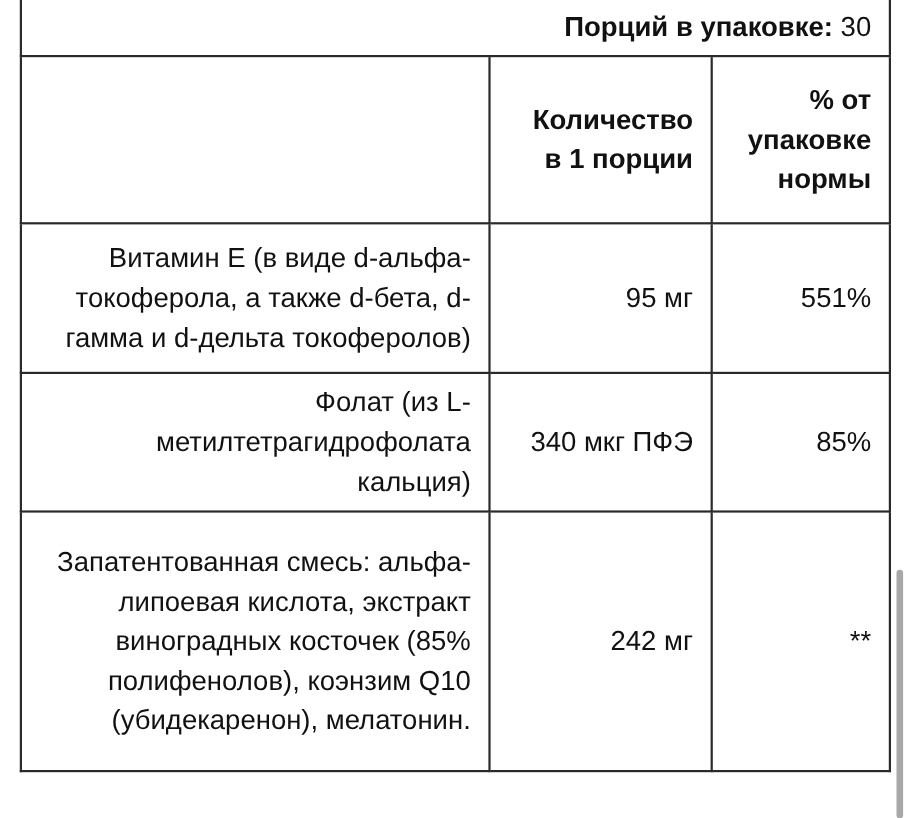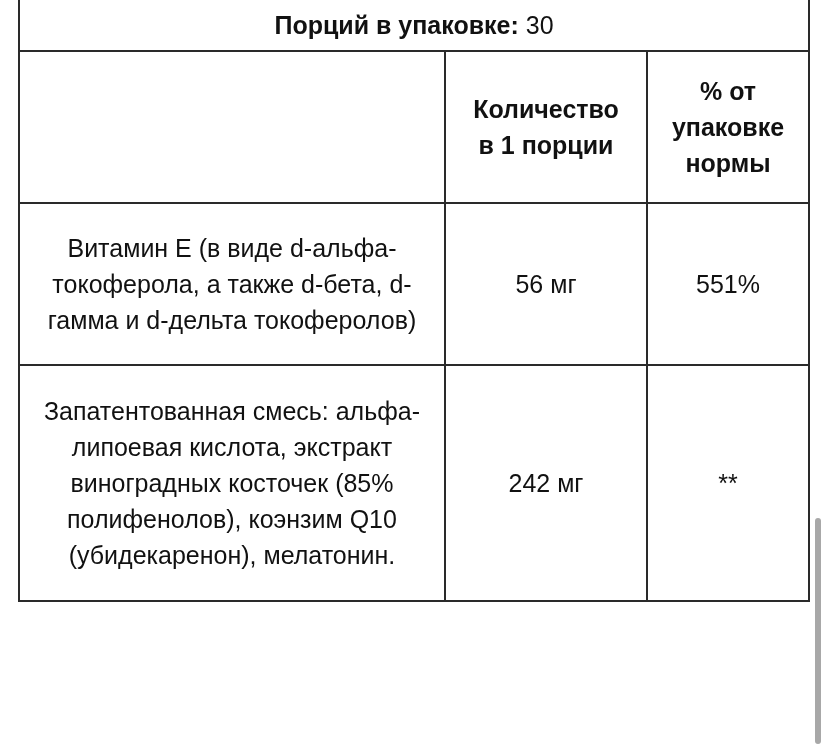--- a/index.html
+++ b/index.html
@@ -1,21 +1,21 @@
 <!DOCTYPE html>
 <html><head>
   <meta charset="utf-8">
   <style>
     html, body { margin: 0; padding: 0; background: #ffffff; }
     body { width: 828px; height: 744px; overflow: hidden; position: relative;
            font-family: "Liberation Sans", "DejaVu Sans", sans-serif; color: #111; }
     .wrap { position: absolute; left: 18px; top: -2px; width: 790px; }
     table { border-collapse: collapse; width: 790px; table-layout: fixed; }
     td, th { border: 2.5px solid #2a2a2a; padding: 8px 16px; font-size: 25px; line-height: 36px;
-             vertical-align: middle; text-align: center; font-weight: normal; }
+             vertical-align: middle; text-align: right; font-weight: normal; }
     .servings { height: 50px; padding: 0 16px; }
     .servings b { font-weight: bold; }
     th.head { font-weight: bold; padding: 4px 16px; }
     .c1 { width: 426px; }
     .c2 { width: 202px; }
     .c3 { width: 162px; }
     .scrollbar { position: absolute; left: 815px; top: 518px; width: 6px; height: 226px;
                  background: #a8a8a8; border-radius: 3px; }
   </style>
 </head>
@@ -30,24 +30,29 @@
       </colgroup>
     <tbody>
         <tr>
       <td class="servings" colspan="3"><b>Порций в упаковке:</b> <span>30</span></td>
     </tr>
     <tr style="height:152px">
       <th class="head"></th>
       <th class="head">Количество в 1 порции</th>
       <th class="head">% от упаковке нормы</th>
     </tr>
-    <tr style="height:162px">
+    <tr style="height:136px">
       <td>Витамин E (в виде d-альфа-токоферола, а также d-бета, d-гамма и d-дельта токоферолов)</td>
-      <td>56 мг</td>
+      <td>95 мг</td>
       <td>551%</td>
+    </tr>
+    <tr style="height:124px">
+      <td>Фолат (из L-метилтетрагидрофолата кальция)</td>
+      <td>340 мкг ПФЭ</td>
+      <td>85%</td>
     </tr>
     <tr style="height:236px">
       <td>Запатентованная смесь: альфа-липоевая кислота, экстракт виноградных косточек (85% полифенолов), коэнзим Q10 (убидекаренон), мелатонин.</td>
       <td>242 мг</td>
       <td>**</td>
     </tr>
   </tbody>
     </table>
 </div>
 

